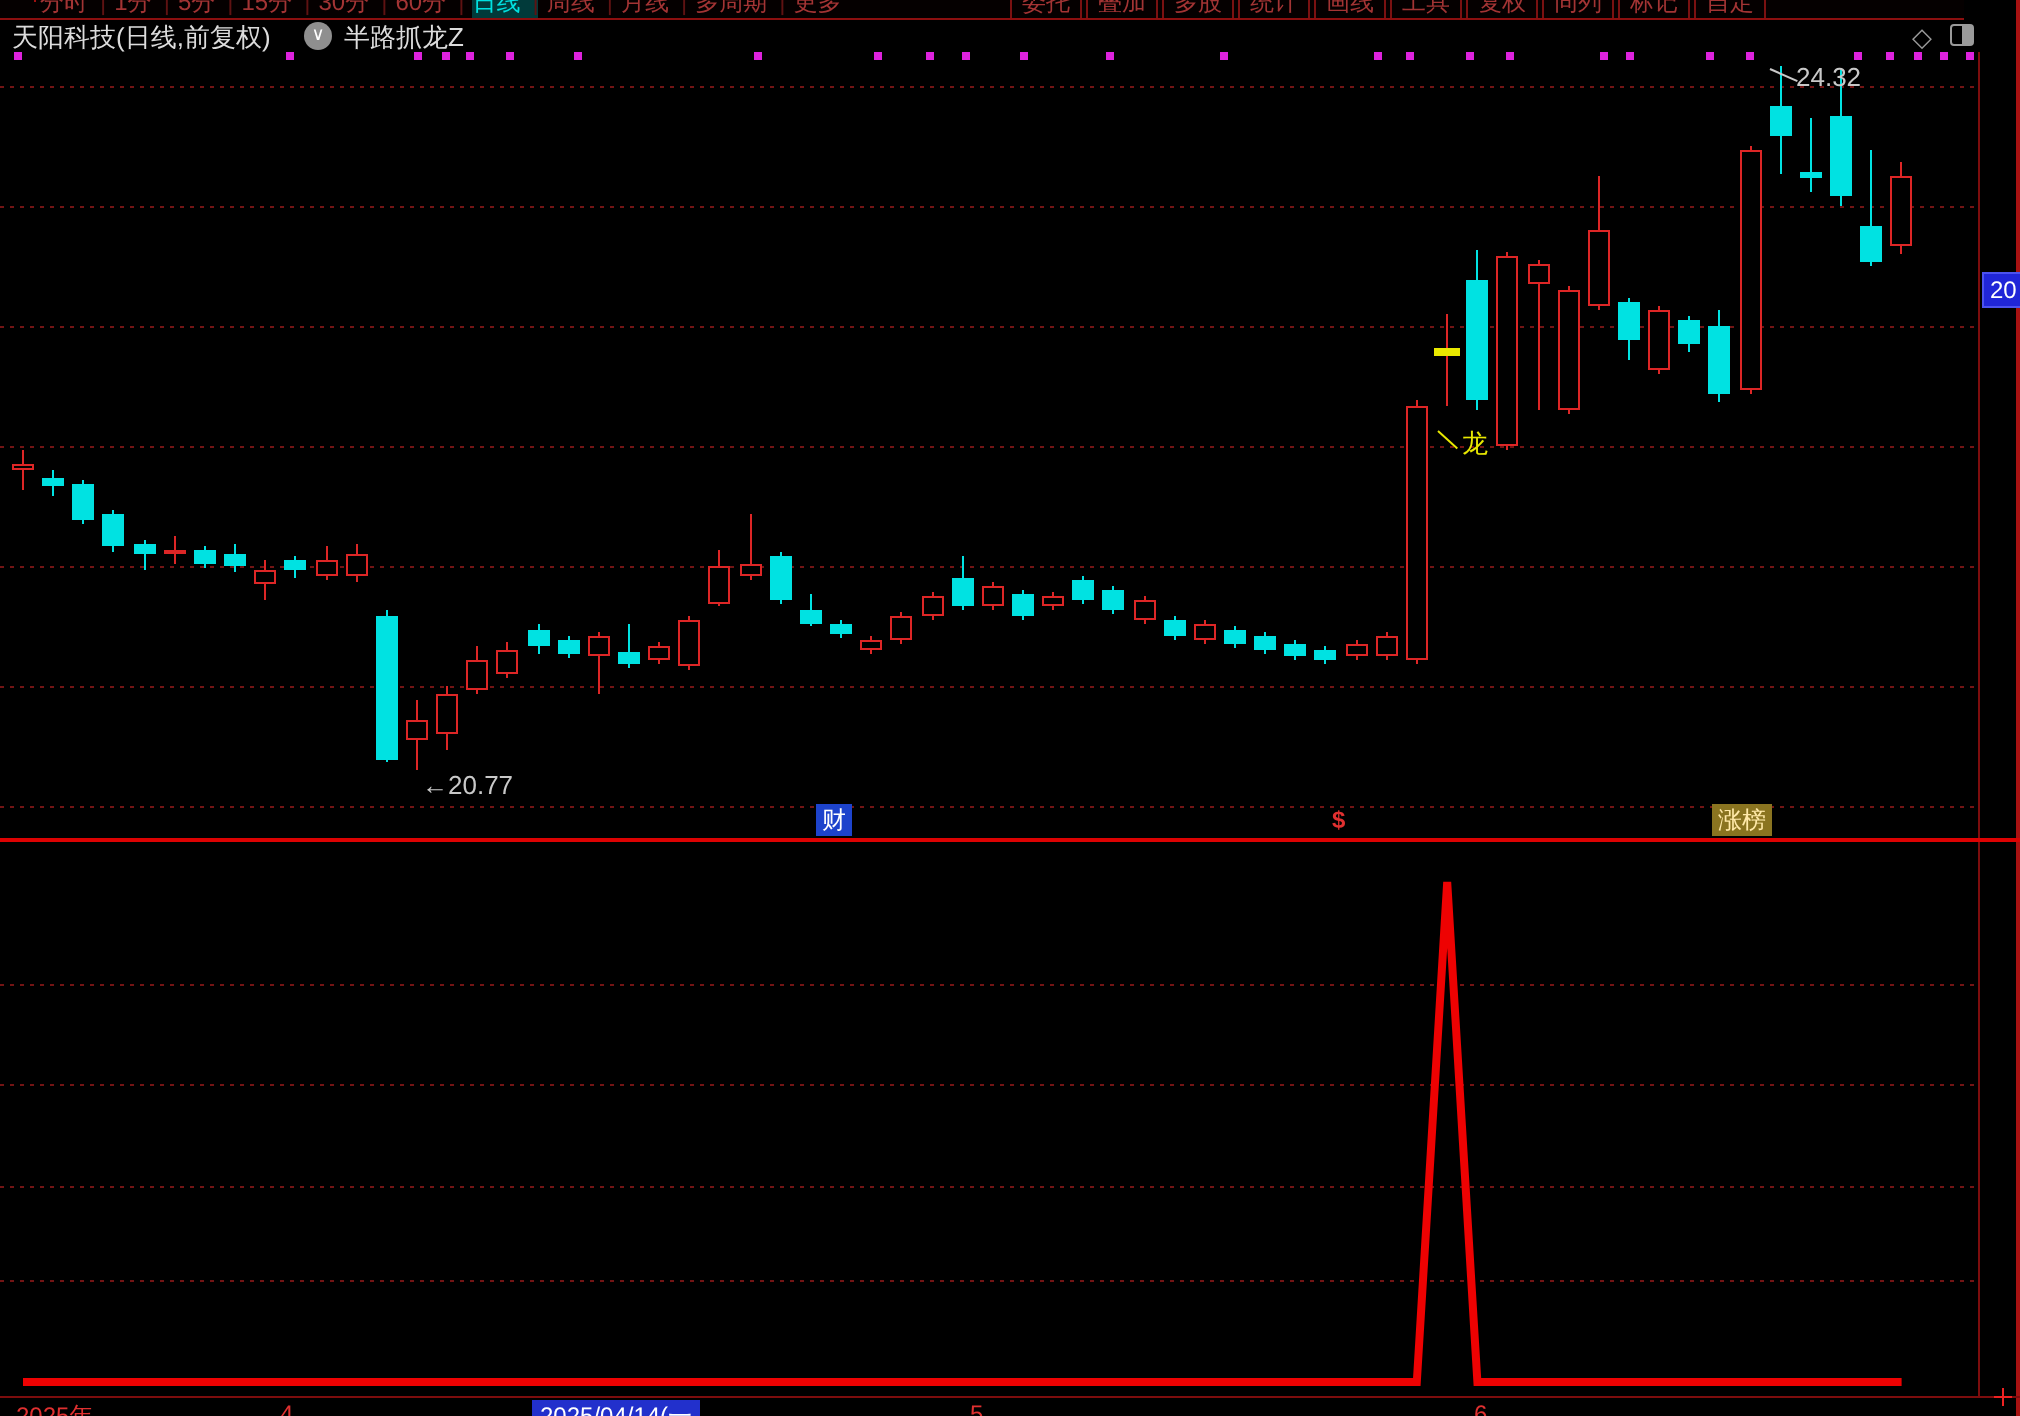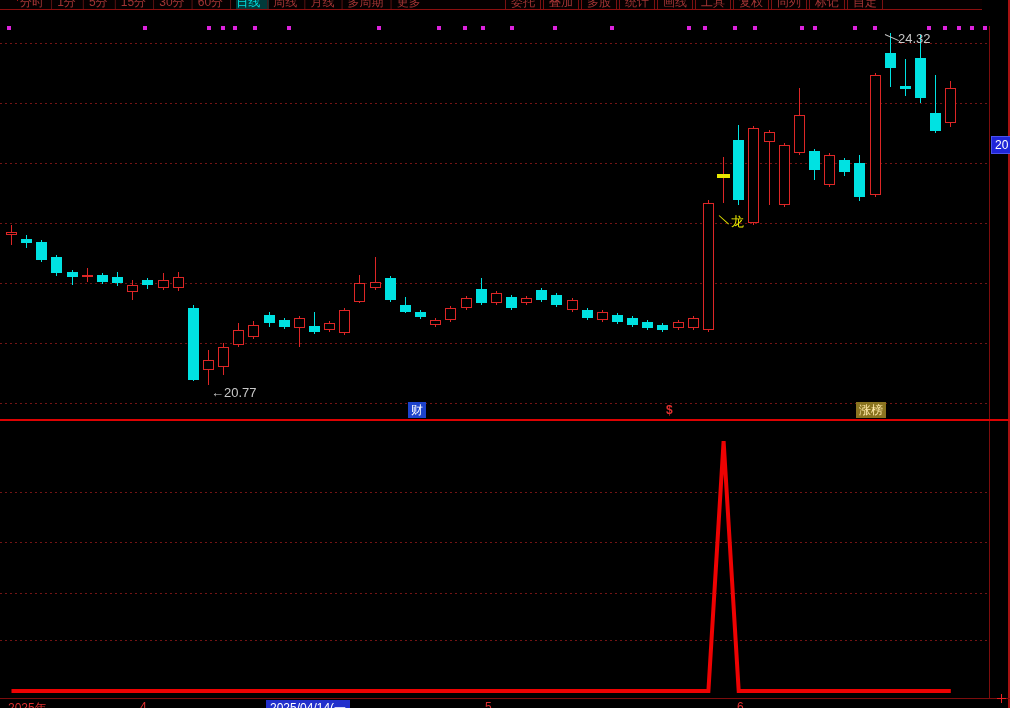--- a/index.html
+++ b/index.html
@@ -73,20 +73,27 @@
 
   <div class="menubar">
     <div class="menurow">
 
       <div class="menu-chrome-line"></div>
       <div class="menu-left" id="menu-left"><span class="menu-item">分时</span><span class="menu-item">1分</span><span class="menu-item">5分</span><span class="menu-item">15分</span><span class="menu-item">30分</span><span class="menu-item">60分</span><span class="menu-item active">日线</span><span class="menu-item">周线</span><span class="menu-item">月线</span><span class="menu-item">多周期</span><span class="menu-item">更多</span></div>
       <div class="menu-right" id="menu-right"><span class="menu-item">委托</span><span class="menu-item">叠加</span><span class="menu-item">多股</span><span class="menu-item">统计</span><span class="menu-item">画线</span><span class="menu-item">工具</span><span class="menu-item">复权</span><span class="menu-item">同列</span><span class="menu-item">标记</span><span class="menu-item">自定</span></div>
     </div>
   </div>
 
+  <div class="titlebar">
+    <span class="title-text">天阳科技(日线,前复权)</span>
+    <span class="circle-icon ttl-icon">∨</span>
+    <span class="indicator-title">半路抓龙Z</span>
+    <span class="diamond-icon">◇</span>
+    <span class="split-icon"></span>
+  </div>
 
   <div class="gridline" style="top:43px"></div>
   <div class="gridline" style="top:103px"></div>
   <div class="gridline" style="top:163px"></div>
   <div class="gridline" style="top:223px"></div>
   <div class="gridline" style="top:283px"></div>
   <div class="gridline" style="top:343px"></div>
   <div class="gridline" style="top:403px"></div>
 
   <div class="gridline" style="top:492px"></div>

